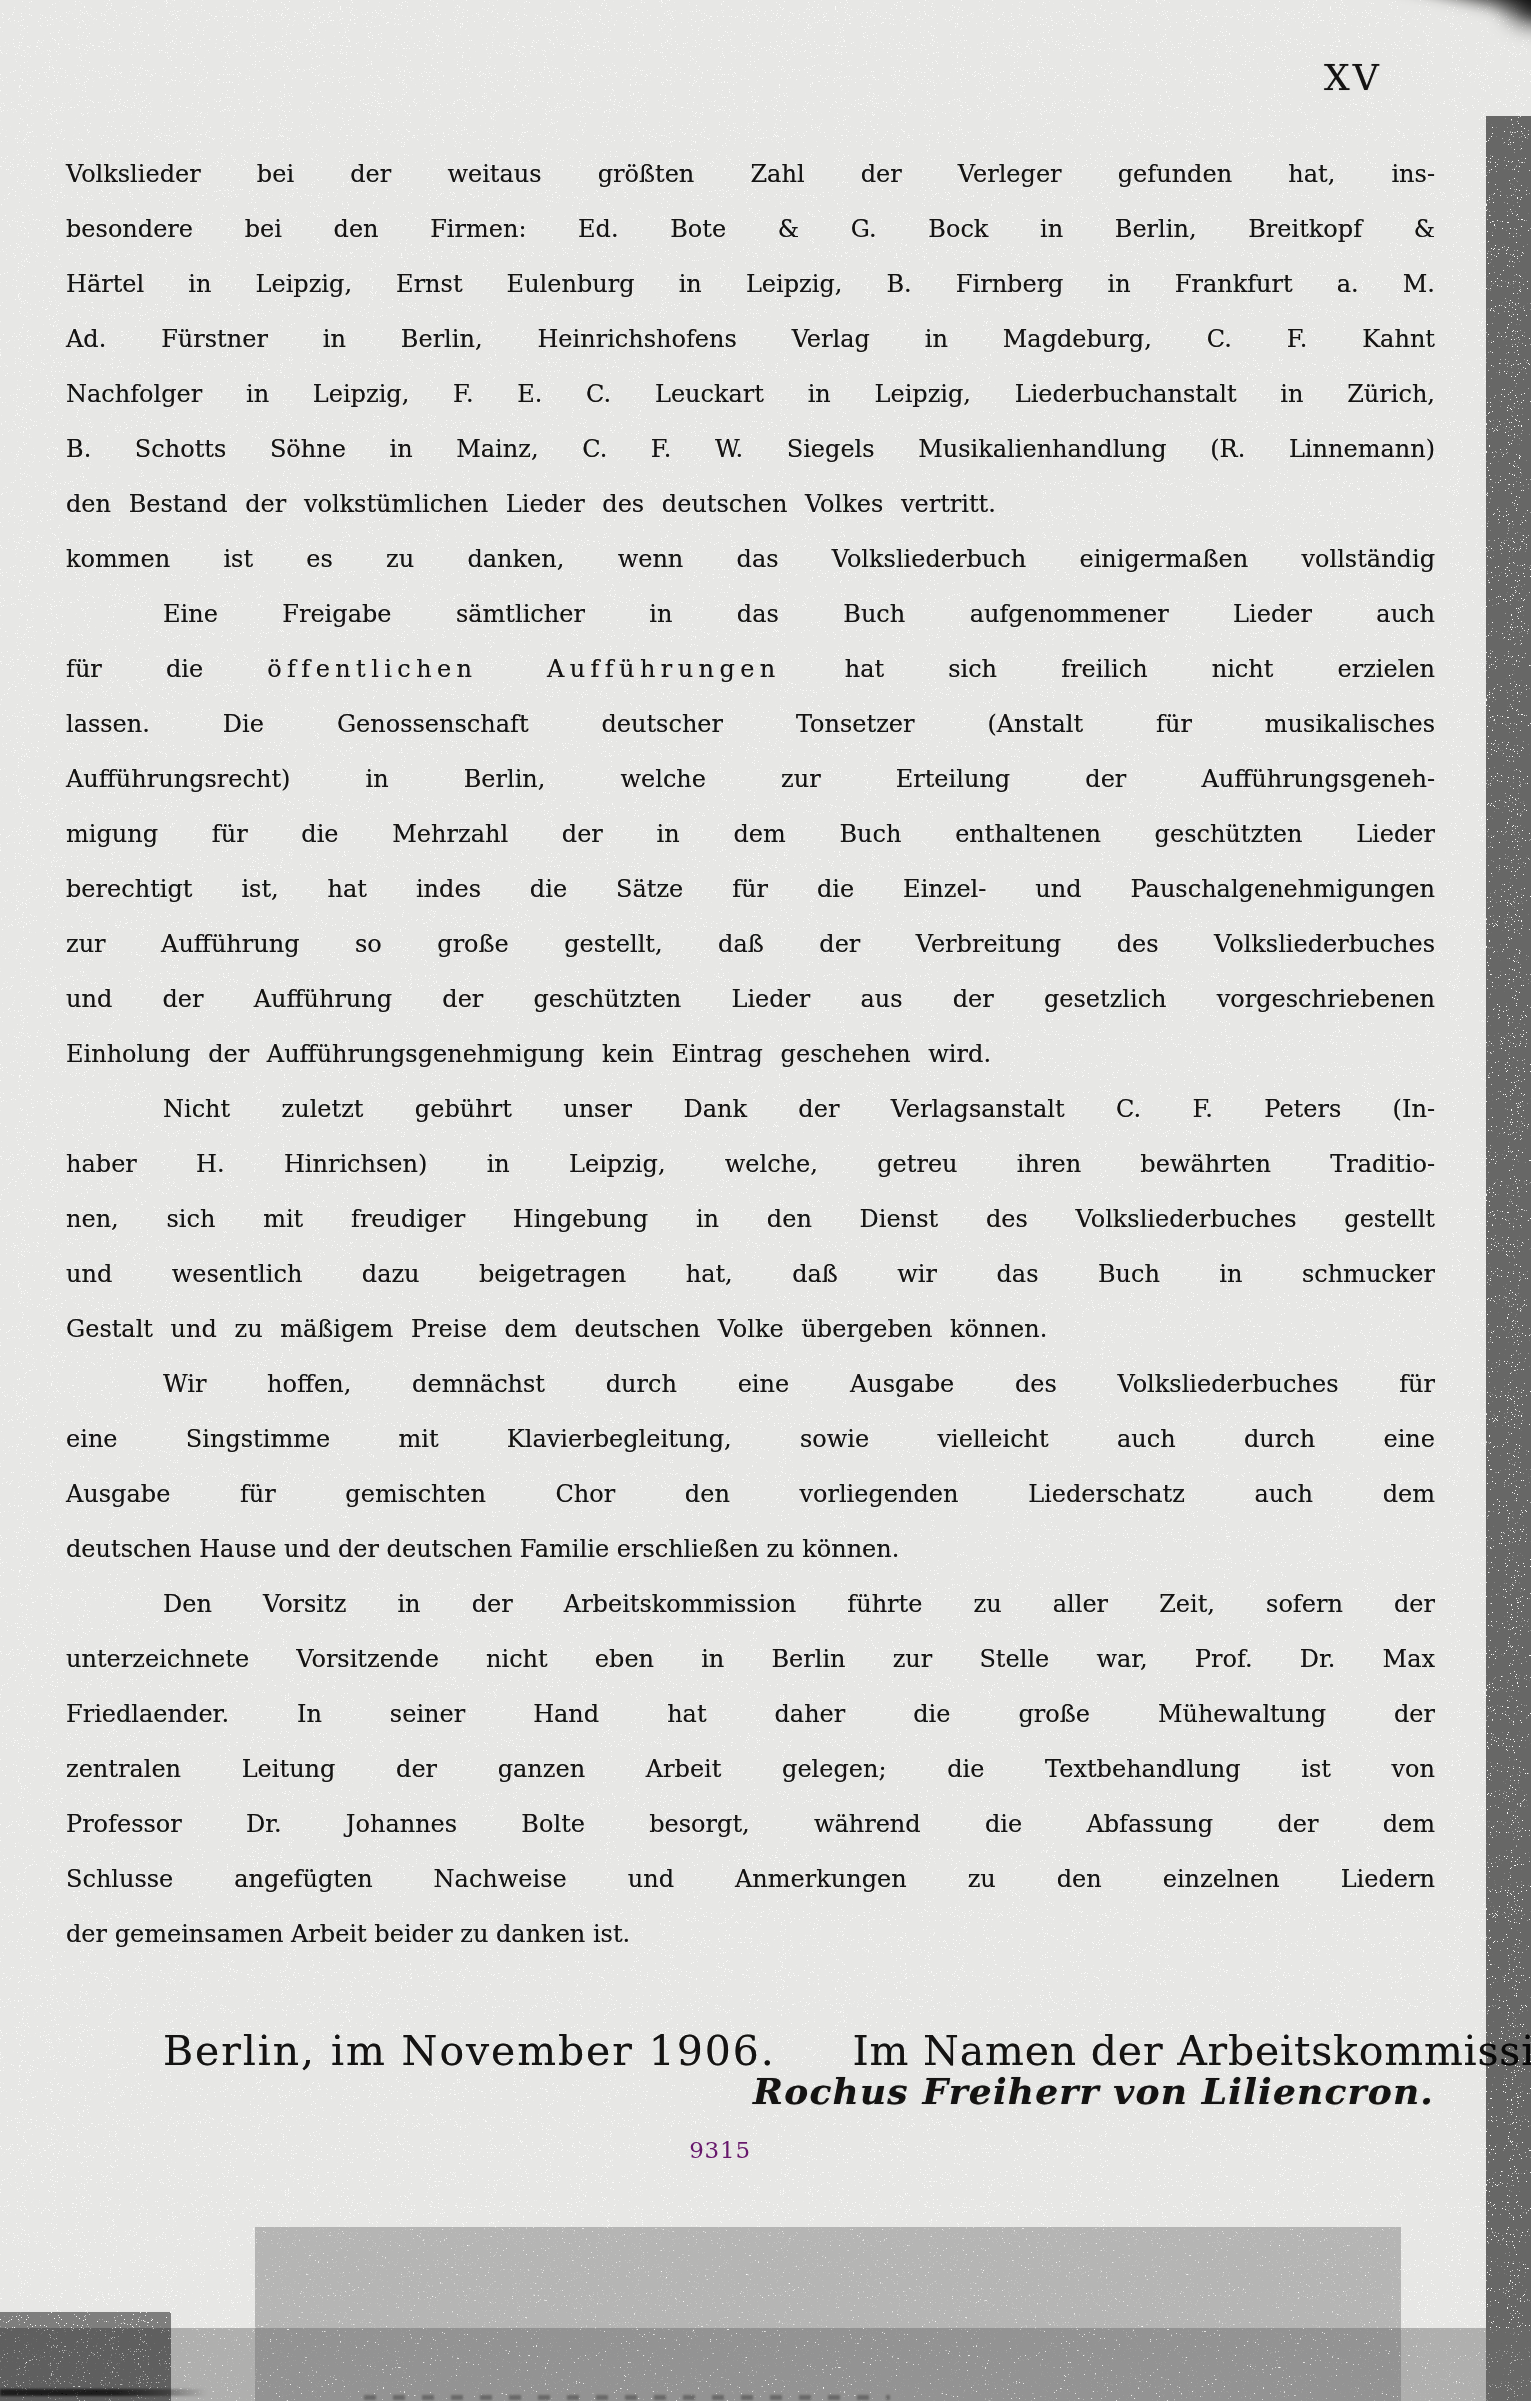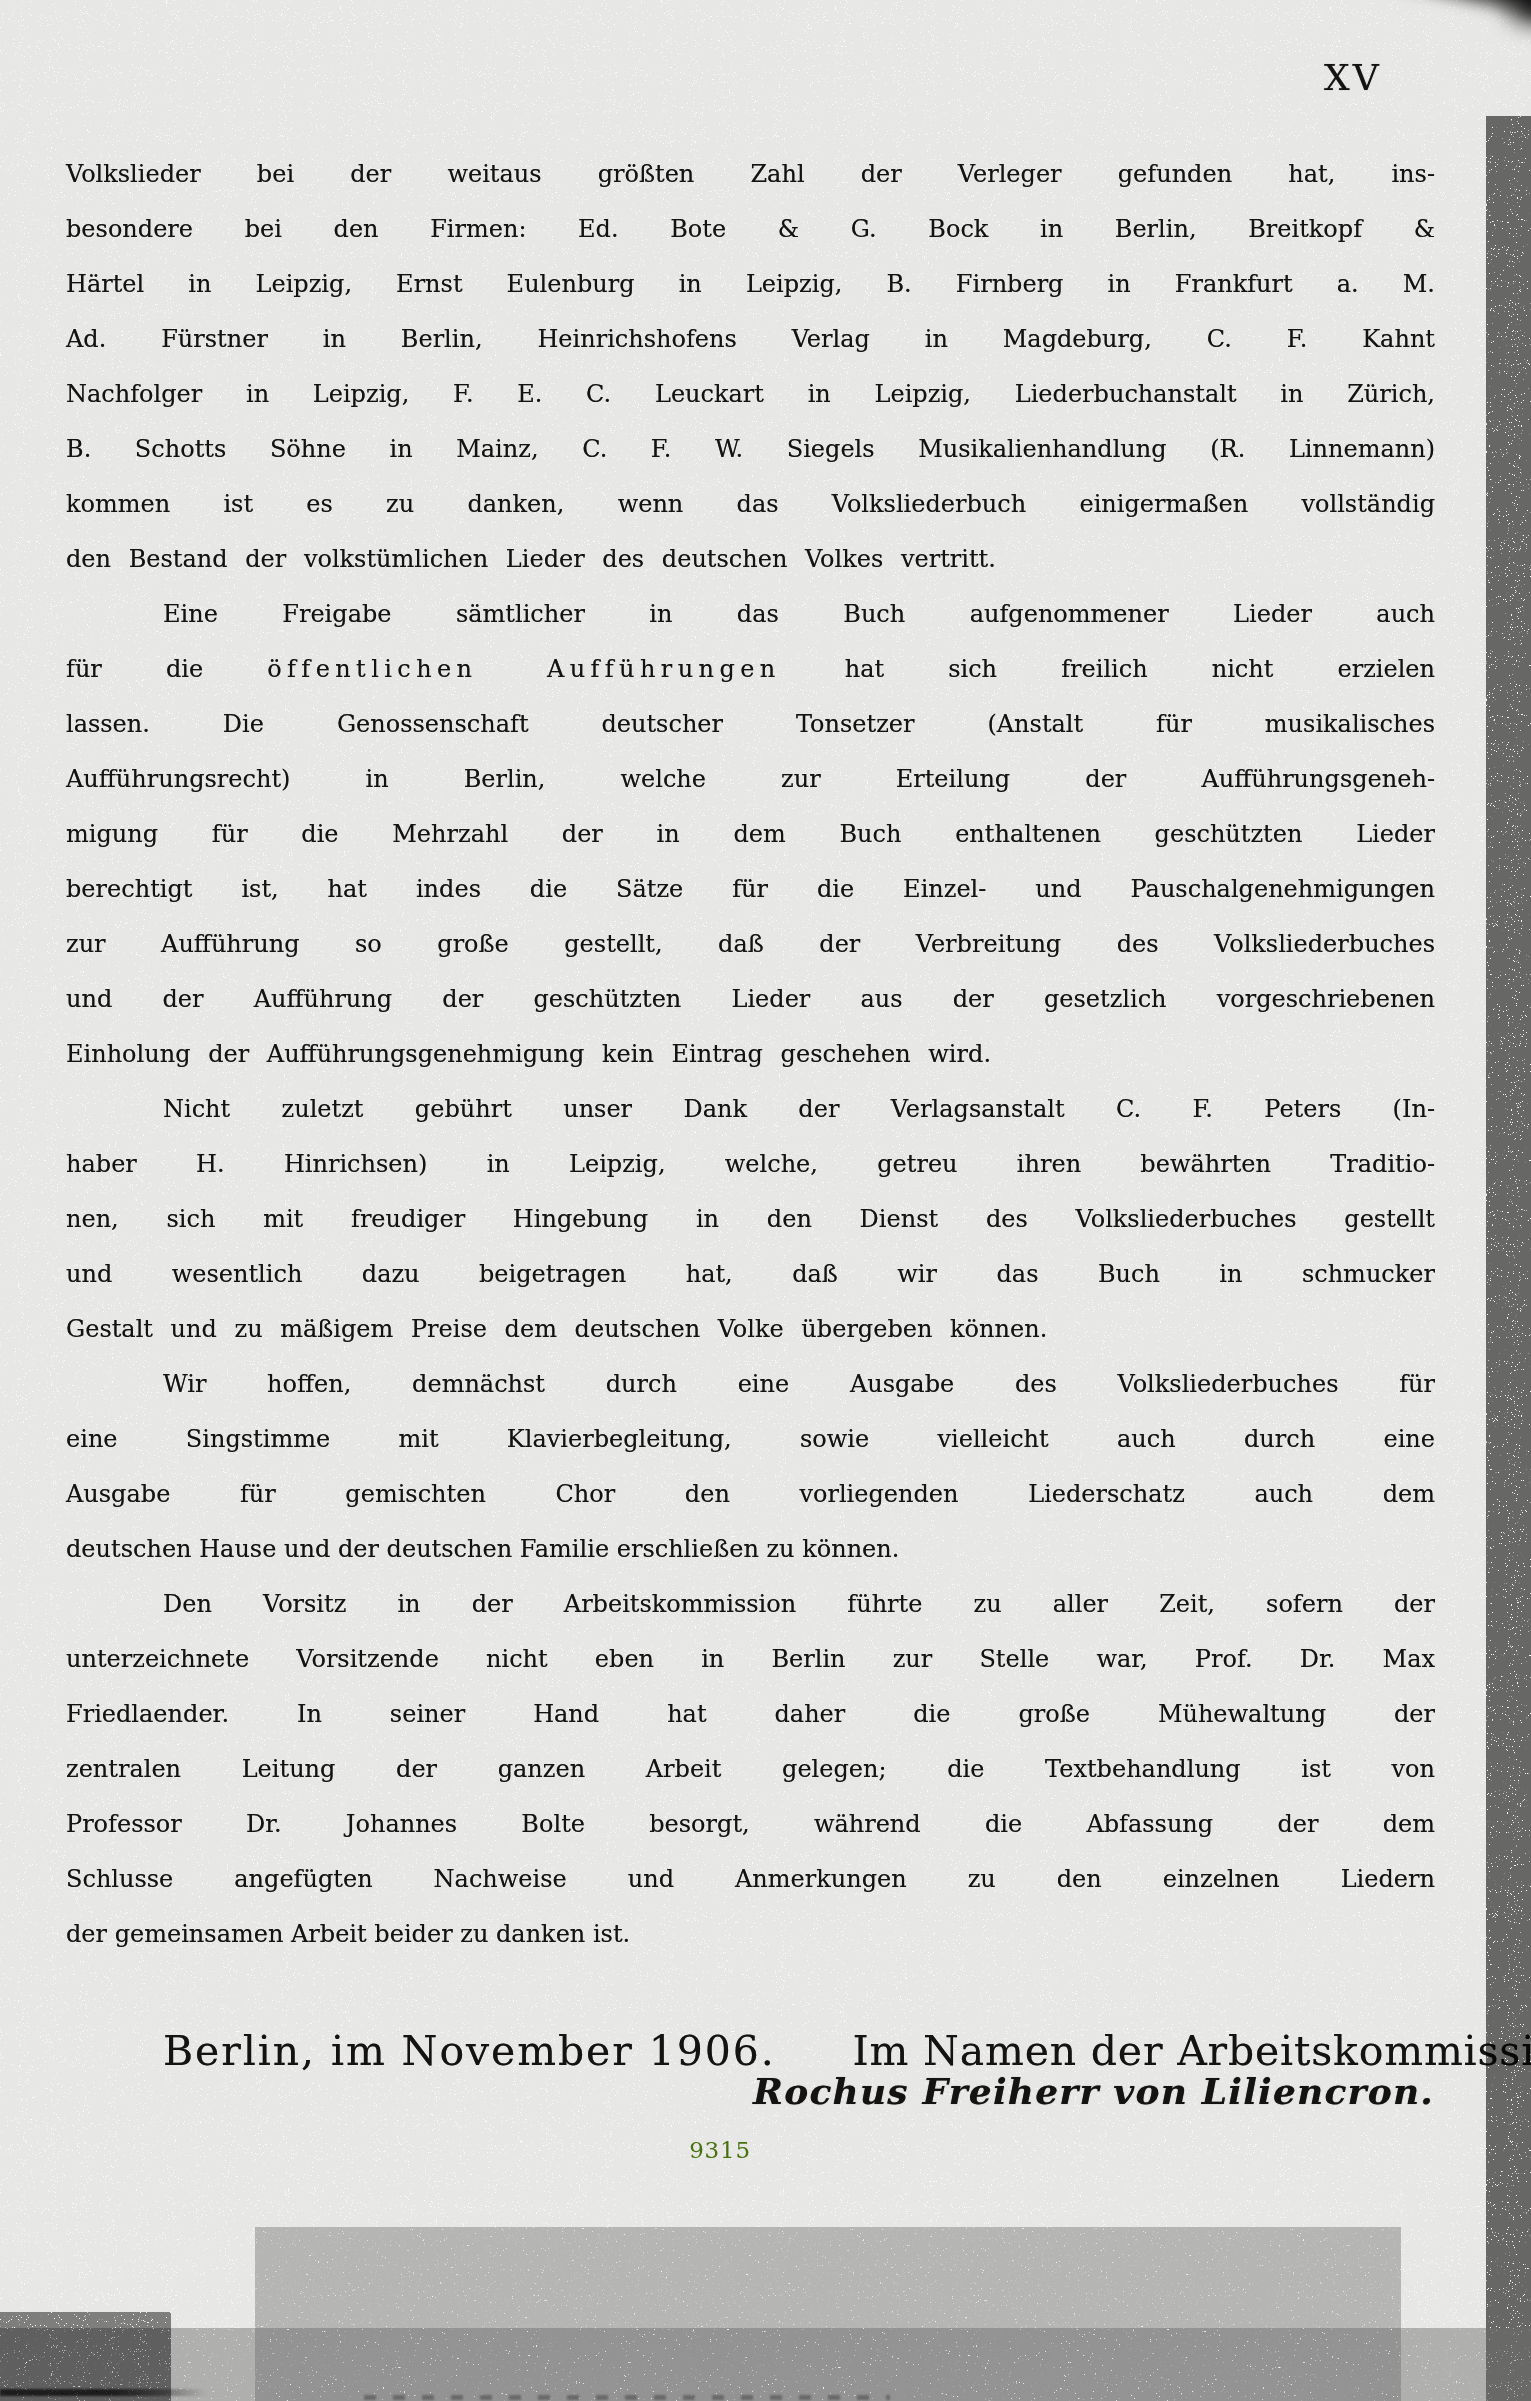--- a/index.html
+++ b/index.html
@@ -71,21 +71,21 @@
   }
   
   .plate-number {
     position: absolute;
     left: 0;
     top: 2137px;
     width: 1440px;
     text-align: center;
     font-size: 23px;
     letter-spacing: 0.8px;
-    color: #4d7c0f;
+    color: #701a75;
   }
   
   .corner-shadow { position: absolute; top: 0; right: 0; width: 279px; height: 147px; pointer-events: none; }
   .corner-shadow .band {
     position: absolute;
     top: -29px; right: -39px;
     width: 364px; height: 60px;
     background: linear-gradient(to bottom, #050505 0 55%, rgba(10,10,10,.55) 78%, rgba(20,20,20,0) 100%);
     transform: rotate(13deg);
     transform-origin: top right;
@@ -127,22 +127,22 @@
 
   <div class="page-number">XV</div>
 
   <main class="body-text">
       <div class="line"><span>Volkslieder bei der weitaus größten Zahl der Verleger gefunden hat, ins-</span></div>
       <div class="line"><span>besondere bei den Firmen: Ed. Bote &amp; G. Bock in Berlin, Breitkopf &amp;</span></div>
       <div class="line"><span>Härtel in Leipzig, Ernst Eulenburg in Leipzig, B. Firnberg in Frankfurt a. M.</span></div>
       <div class="line"><span>Ad. Fürstner in Berlin, Heinrichshofens Verlag in Magdeburg, C. F. Kahnt</span></div>
       <div class="line"><span>Nachfolger in Leipzig, F. E. C. Leuckart in Leipzig, Liederbuchanstalt in Zürich,</span></div>
       <div class="line"><span>B. Schotts Söhne in Mainz, C. F. W. Siegels Musikalienhandlung (R. Linnemann)</span></div>
+      <div class="line last wide"><span>den Bestand der volkstümlichen Lieder des deutschen Volkes vertritt.</span></div>
       <div class="line"><span>kommen ist es zu danken, wenn das Volksliederbuch einigermaßen vollständig</span></div>
-      <div class="line last wide"><span>den Bestand der volkstümlichen Lieder des deutschen Volkes vertritt.</span></div>
       <div class="line indent"><span>Eine Freigabe sämtlicher in das Buch aufgenommener Lieder auch</span></div>
       <div class="line"><span>für die </span><span class="spaced">öffentlichen Aufführungen</span><span> hat sich freilich nicht erzielen</span></div>
       <div class="line"><span>lassen. Die Genossenschaft deutscher Tonsetzer (Anstalt für musikalisches</span></div>
       <div class="line"><span>Aufführungsrecht) in Berlin, welche zur Erteilung der Aufführungsgeneh-</span></div>
       <div class="line"><span>migung für die Mehrzahl der in dem Buch enthaltenen geschützten Lieder</span></div>
       <div class="line"><span>berechtigt ist, hat indes die Sätze für die Einzel- und Pauschalgenehmigungen</span></div>
       <div class="line"><span>zur Aufführung so große gestellt, daß der Verbreitung des Volksliederbuches</span></div>
       <div class="line"><span>und der Aufführung der geschützten Lieder aus der gesetzlich vorgeschriebenen</span></div>
       <div class="line last wide"><span>Einholung der Aufführungsgenehmigung kein Eintrag geschehen wird.</span></div>
       <div class="line indent"><span>Nicht zuletzt gebührt unser Dank der Verlagsanstalt C. F. Peters (In-</span></div>

